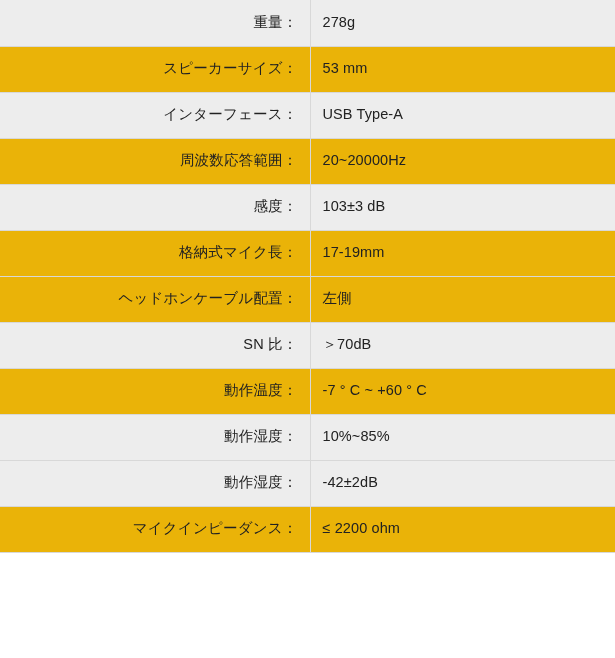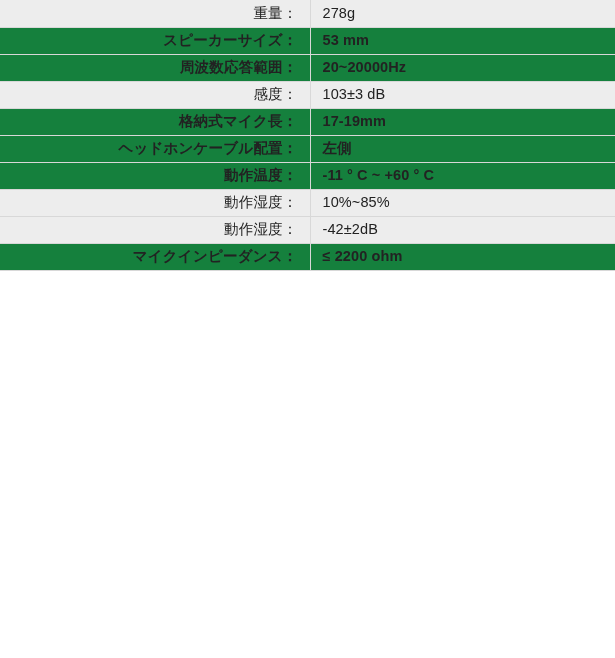--- a/index.html
+++ b/index.html
@@ -16,21 +16,21 @@
   }
   .spec-table {
     width: 615px;
     border-collapse: collapse;
     table-layout: fixed;
   }
   .spec-table col.label-col { width: 310px; }
   .spec-table col.value-col { width: 305px; }
 
   .spec-table tr {
-    height: 27px;
+    height: 46px;
   }
   .spec-table td {
     border: 1px solid #d8d8d8;
     padding: 0 12px;
     font-size: 14.5px;
     line-height: 1.2;
     vertical-align: middle;
     box-sizing: border-box;
   }
   .cell-label {
@@ -40,22 +40,21 @@
   }
   .cell-value {
     text-align: left;
     padding-left: 18px;
     letter-spacing: 0.1px;
   }
   tr.shaded td {
     background: #ededed;
   }
   tr.plain td {
-    background: #15803d;
-    font-weight: bold;
+    background: #eab308;
   }
   
   .spec-table td:first-child { border-left: none; }
   .spec-table td:last-child { border-right: none; }
   .spec-table tr:first-child td { border-top: none; }
 </style>
 </head>
 <body>
 
 <table class="spec-table">
@@ -65,39 +64,47 @@
   </colgroup>
   <tbody>
       <tr class="shaded">
         <td class="cell-label">重量：</td>
         <td class="cell-value">278g</td>
       </tr>
       <tr class="plain">
         <td class="cell-label">スピーカーサイズ：</td>
         <td class="cell-value">53 mm</td>
       </tr>
+      <tr class="shaded">
+        <td class="cell-label">インターフェース：</td>
+        <td class="cell-value">USB Type-A</td>
+      </tr>
       <tr class="plain">
         <td class="cell-label">周波数応答範囲：</td>
         <td class="cell-value">20~20000Hz</td>
       </tr>
       <tr class="shaded">
         <td class="cell-label">感度：</td>
         <td class="cell-value">103±3 dB</td>
       </tr>
       <tr class="plain">
         <td class="cell-label">格納式マイク長：</td>
         <td class="cell-value">17-19mm</td>
       </tr>
       <tr class="plain">
         <td class="cell-label">ヘッドホンケーブル配置：</td>
         <td class="cell-value">左側</td>
       </tr>
+      <tr class="shaded">
+        <td class="cell-label">SN 比：</td>
+        <td class="cell-value">＞70dB</td>
+      </tr>
       <tr class="plain">
         <td class="cell-label">動作温度：</td>
-        <td class="cell-value">-11 ° C ~ +60 ° C</td>
+        <td class="cell-value">-7 ° C ~ +60 ° C</td>
       </tr>
       <tr class="shaded">
         <td class="cell-label">動作湿度：</td>
         <td class="cell-value">10%~85%</td>
       </tr>
       <tr class="shaded">
         <td class="cell-label">動作湿度：</td>
         <td class="cell-value">-42±2dB</td>
       </tr>
       <tr class="plain">

